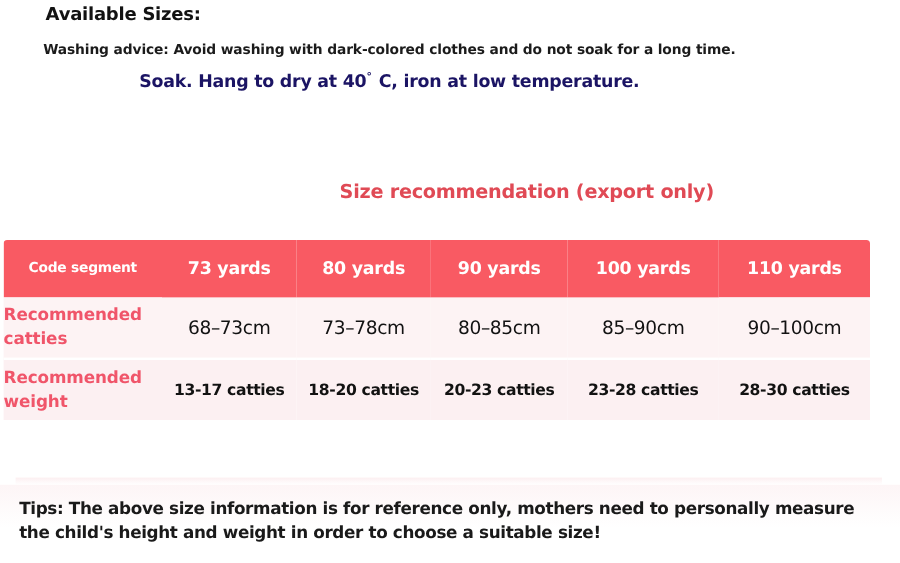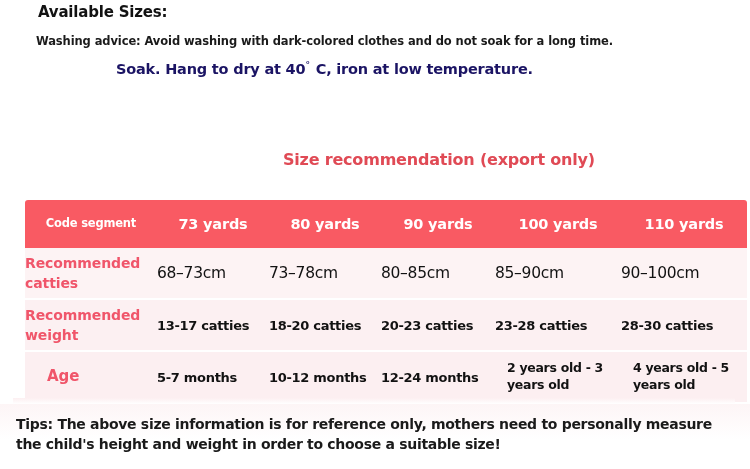--- a/index.html
+++ b/index.html
@@ -68,21 +68,21 @@
     font-size: 16px;
     font-weight: bold;
     color: #e04a55;
     letter-spacing: -0.2px;
     white-space: nowrap;
   }
 
   
   .size-table {
     position: absolute;
-    left: 25px;
+    left: 3px;
     top: 200px;
     width: 722px;
     border-collapse: collapse;
     table-layout: fixed;
   }
   .size-table thead tr {
     background: #f95a63;
   }
   .size-table thead th {
     color: #ffffff;
@@ -127,20 +127,21 @@
     line-height: 1.45;
     padding-left: 22px;
     letter-spacing: -0.1px;
   }
   .rowlabel.age-label {
     font-size: 15px;
     padding-left: 22px;
   }
 
   .cell-val {
+    text-align: center;
     font-size: 15px;
     color: #121212;
     letter-spacing: -0.3px;
   }
   .cell-val.height-val {
     font-family: "DejaVu Sans", "Liberation Sans", sans-serif;
     font-weight: normal;
     font-size: 15.5px;
   }
   .cell-val.weight-val {
@@ -234,30 +235,20 @@
         <div>Recommended</div>
         <div>weight</div>
       </td>
       <td class="cell-val weight-val">13-17 catties</td>
       <td class="cell-val weight-val">18-20 catties</td>
       <td class="cell-val weight-val">20-23 catties</td>
       <td class="cell-val weight-val">23-28 catties</td>
       <td class="cell-val weight-val">28-30 catties</td>
     </tr>
 
-    <tr class="row-age">
-      <td class="rowlabel age-label">
-        <div>Age</div>
-      </td>
-      <td class="cell-val age-val">5-7 months</td>
-      <td class="cell-val age-val">10-12 months</td>
-      <td class="cell-val age-val">12-24 months</td>
-      <td class="cell-val age-val wrap">2 years old - 3 years old</td>
-      <td class="cell-val age-val wrap">4 years old - 5 years old</td>
-    </tr>
 
   </tbody>
 </table>
 
 <div class="table-fade"></div>
 
 <div class="tips-block">
   <div class="tips-text">Tips: The above size information is for reference only, mothers need to personally measure the child's height and weight in order to choose a suitable size!</div>
 </div>
 

